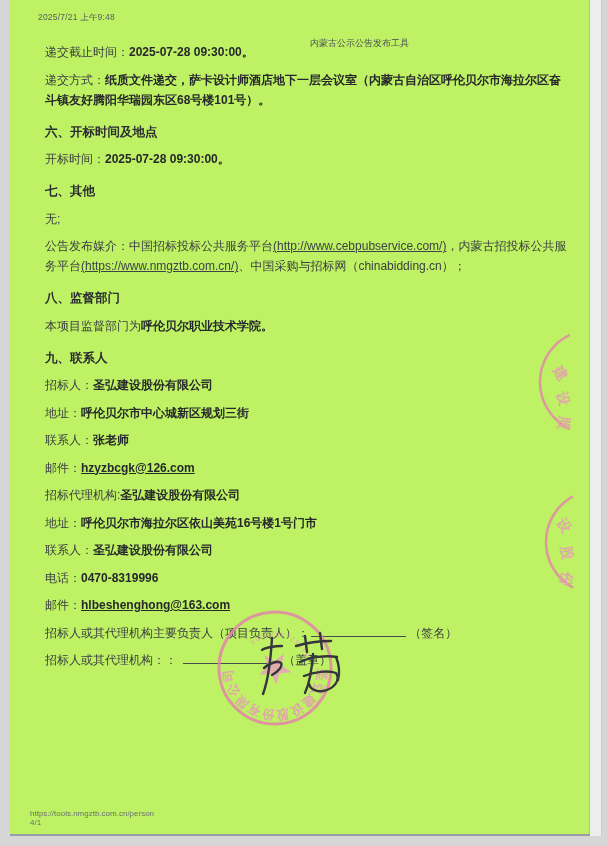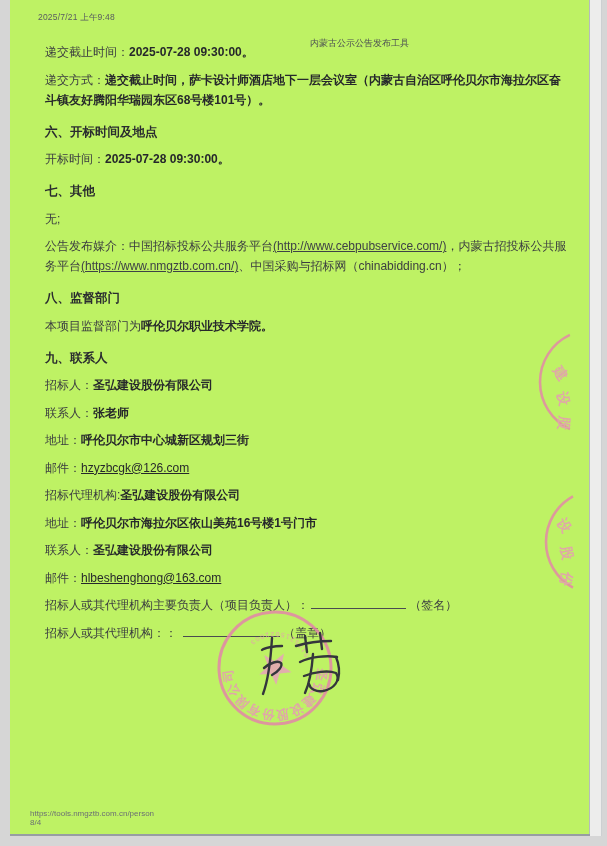--- a/index.html
+++ b/index.html
@@ -23,21 +23,21 @@
   .hdr{position:relative;height:22px;padding-top:12px;}
   .hdr-date{position:absolute;left:28px;top:12px;font-size:8.5px;color:#595c60;letter-spacing:.2px;}
   .hdr-title{position:absolute;left:300px;top:13px;font-size:9px;color:#4c4f53;margin-top:24px;}
   
   .content{padding:8px 20px 0 35px;font-size:12px;color:#3b3d40;}
   .content p{margin:0 0 7.5px 0;line-height:20px;}
   .content p.hd{font-weight:bold;color:#2a2c2f;font-size:12.5px;margin-top:12px;}
   .lb{color:#3b3d40;}
   .vb{font-weight:bold;color:#26282b;}
   .lnk{color:#3e4246;text-decoration:underline;cursor:pointer;}
-  .lnk-b{font-weight:normal;color:#26282b;text-decoration:underline;cursor:pointer;}
+  .lnk-b{font-weight:bold;color:#26282b;text-decoration:underline;cursor:pointer;}
   .sig-block{}
   .uline{display:inline-block;height:13px;border-bottom:1.2px solid #4a4c50;vertical-align:baseline;}
   .u1{width:95px;margin-left:2px;}
   .u2{width:97px;margin-left:6px;}
   
   .overlay{position:absolute;left:0;top:0;width:579px;height:834px;pointer-events:none;}
   
   .ftr{position:absolute;left:20px;right:38px;bottom:7px;display:flex;justify-content:space-between;
        font-size:8px;color:#6b6f73;flex-direction:column;}
 </style>
@@ -51,21 +51,21 @@
     <span class="hdr-title">内蒙古公示公告发布工具</span>
   </div>
 
   <div class="content">
 
     <p>
       <span class="lb">递交截止时间：</span><span class="vb">2025-07-28 09:30:00。</span>
     </p>
 
     <p>
-      <span class="lb">递交方式：</span><span class="vb">递交截止时间，萨卡设计师酒店地下一层会议室（内蒙古自治区呼伦贝尔市海拉尔区奋斗镇友好腾阳华瑞园东区68号楼101号）。</span>
+      <span class="lb">递交方式：</span><span class="vb">纸质文件递交，萨卡设计师酒店地下一层会议室（内蒙古自治区呼伦贝尔市海拉尔区奋斗镇友好腾阳华瑞园东区68号楼101号）。</span>
     </p>
 
     <p class="hd">六、开标时间及地点</p>
 
     <p>
       <span class="lb">开标时间：</span><span class="vb">2025-07-28 09:30:00。</span>
     </p>
 
 
     <p class="hd">七、其他</p>
@@ -78,26 +78,27 @@
 
     <p class="hd">八、监督部门</p>
 
     <p>
       <span class="lb">本项目监督部门为</span><span class="vb">呼伦贝尔职业技术学院。</span>
     </p>
 
     <p class="hd">九、联系人</p>
 
     <p><span class="lb">招标人：</span><span class="vb">圣弘建设股份有限公司</span></p>
+    <p><span class="lb">地址：</span><span class="vb">呼伦贝尔市中心城新区规划三街</span></p>
     <p><span class="lb">联系人：</span><span class="vb">张老师</span></p>
-    <p><span class="lb">地址：</span><span class="vb">呼伦贝尔市中心城新区规划三街</span></p>
     <p><span class="lb">邮件：</span><span class="lnk-b">hzyzbcgk@126.com</span></p>
     <p><span class="lb">招标代理机构:</span><span class="vb">圣弘建设股份有限公司</span></p>
     <p><span class="lb">地址：</span><span class="vb">呼伦贝尔市海拉尔区依山美苑16号楼1号门市</span></p>
     <p><span class="lb">联系人：</span><span class="vb">圣弘建设股份有限公司</span></p>
+    <p><span class="lb">电话：</span><span class="vb">0470-8319996</span></p>
     <p><span class="lb">邮件：</span><span class="lnk-b">hlbeshenghong@163.com</span></p>
 
     <div class="sig-block">
       <p>
         <span class="lb">招标人或其代理机构主要负责人（项目负责人）：</span><span class="uline u1"></span>
         <span class="lb">（签名）</span>
       </p>
       <p>
         <span class="lb">招标人或其代理机构：：</span><span class="uline u2"></span>
         <span class="lb">（盖章）</span>
@@ -146,18 +147,18 @@
       <path d="M 310,633 L 312,649"></path>
       <path d="M 303,654 C 302,668 300,682 295,693"></path>
       <path d="M 290,662 C 300,657 316,655 327,657"></path>
       <path d="M 294,676 C 304,672 318,670 326,673 C 331,680 324,689 313,691 C 306,692 300,689 299,684"></path>
       <path d="M 326,657 C 329,664 330,672 328,680"></path>
     </g>
   </svg>
 
   <div class="ftr">
     <span>https://tools.nmgztb.com.cn/person</span>
-    <span>8/4</span>
+    <span>4/1</span>
   </div>
 
 </div>
 
 <div class="edge-strip"></div>
 
 </body></html>

